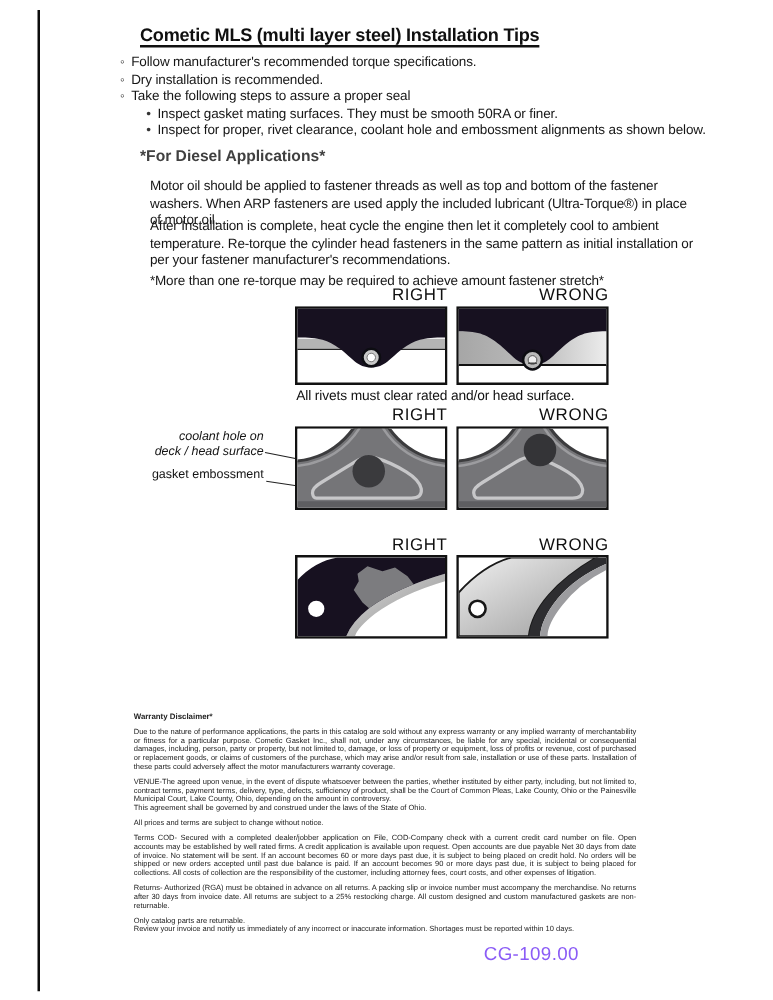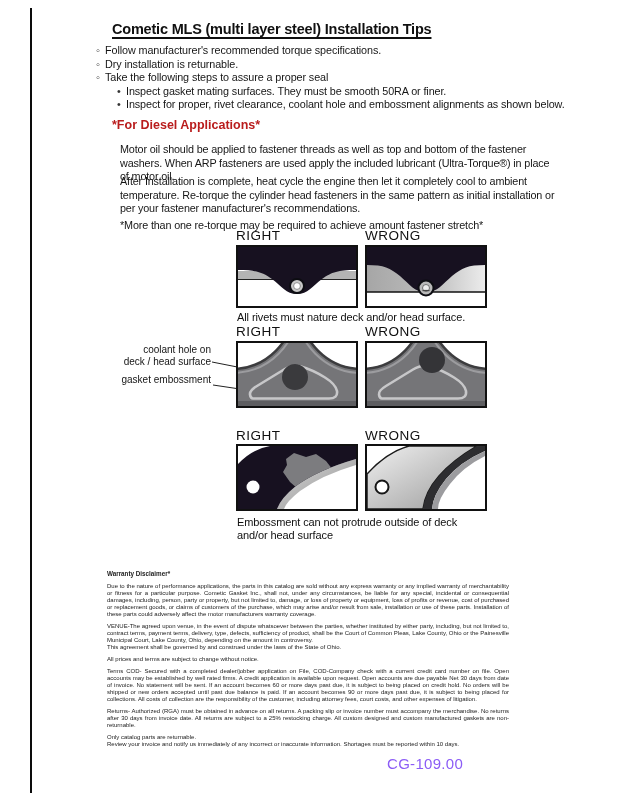--- a/index.html
+++ b/index.html
@@ -6,34 +6,34 @@
   .page{position:relative;width:618px;height:796px;background:#fff;overflow:hidden;
         font-family:"Liberation Sans",sans-serif;color:#161616;}
   .edge-rule{position:absolute;left:30px;top:8px;width:2px;height:785px;background:#0c0c0c;}
   .title{position:absolute;left:112px;top:21px;margin:0;font-size:14.5px;font-weight:bold;
          letter-spacing:-0.2px;text-decoration:underline;text-decoration-thickness:1.5px;
          text-underline-offset:3px;color:#101010;}
   .bullets{position:absolute;left:96px;top:44px;font-size:10.8px;letter-spacing:-0.1px;}
   .brow{display:flex;line-height:13.6px;}
   .brow.sub{margin-left:21px;}
   .mark{width:9px;flex:0 0 9px;color:#333;}
-  .diesel-h{position:absolute;left:112px;top:118px;margin:0;font-size:12.5px;font-weight:bold;color:#b91c1c;}
+  .diesel-h{position:absolute;left:112px;top:118px;margin:0;font-size:12.5px;font-weight:bold;color:#404040;}
   .para{position:absolute;left:112px;width:440px;margin:8px;font-size:10.8px;line-height:13.5px;letter-spacing:-0.15px;}
   .p1{top:135px;} .p2{top:167px;} .pnote{top:211px;}
-  .dlabel{position:absolute;width:122px;text-align:left;font-size:13.5px;letter-spacing:0.5px;color:#101010;}
+  .dlabel{position:absolute;width:122px;text-align:right;font-size:13.5px;letter-spacing:0.5px;color:#101010;}
   .box{position:absolute;display:block;}
   .r1l{left:236px;top:245px;} .r1r{left:365px;top:245px;}
   .r2l{left:236px;top:341px;} .r2r{left:365px;top:341px;}
   .r3l{left:236px;top:444px;} .r3r{left:365px;top:444px;}
   .caption{position:absolute;font-size:11px;color:#101010;letter-spacing:-0.1px;}
   .cap1{left:237px;top:311px;} .cap2{left:251px;top:411px;}
   .cap3{left:237px;top:516px;line-height:13px;}
   .preline{white-space:pre-line;}
   .ann{position:absolute;left:105px;width:106px;text-align:right;font-size:10px;line-height:11.5px;color:#141414;}
-  .annA{top:344px;} .annB{top:374px;}
+  .annA{top:344px;font-style:italic;} .annB{top:374px;}
   .pointer{position:absolute;left:211px;top:357px;}
   .disclaimer{position:absolute;left:107px;top:570px;width:402px;font-size:6px;line-height:7px;
               text-align:justify;color:#222;letter-spacing:0;}
   .disclaimer .dh{font-size:6.3px;font-weight:bold;margin:0 0 6px 0;text-align:left;}
   .disclaimer p{margin:0 0 5px 0;}
   .disclaimer p.tight{margin-bottom:0;}
   .footer-code{position:absolute;left:387px;top:755px;font-size:15px;letter-spacing:0.3px;color:#8b5cf6;}
 </style>
 </head>
 <body>
@@ -44,21 +44,21 @@
 
   <h1 class="title">Cometic MLS (multi layer steel) Installation Tips</h1>
 
   <div class="bullets">
     <div class="brow">
       <span class="mark">◦</span>
       <span>Follow manufacturer's recommended torque specifications.</span>
     </div>
     <div class="brow">
       <span class="mark">◦</span>
-      <span>Dry installation is returnable.</span>
+      <span>Dry installation is recommended.</span>
     </div>
     <div class="brow">
       <span class="mark">◦</span>
       <span>Take the following steps to assure a proper seal</span>
     </div>
     <div class="brow sub">
       <span class="mark">•</span>
       <span>Inspect gasket mating surfaces.  They must be smooth 50RA or finer.</span>
     </div>
     <div class="brow sub">
@@ -92,21 +92,21 @@
       </linearGradient>
     </defs>
     <rect x="1" y="1" width="120" height="61" fill="#ffffff" stroke="#111" stroke-width="2"></rect>
     <rect x="2" y="20" width="118" height="27" fill="url(#gA)"></rect>
     <line x1="2" y1="47" x2="120" y2="47" stroke="#111" stroke-width="1.5"></line>
     <path d="M2,2 H120 V20 C103,20 97,23 87,31 C77,39.5 73,47 61,47 C49,47 45,39.5 35,31 C25,23 19,20 2,20 Z" fill="#171120"></path>
     <circle cx="61" cy="43" r="7.5" fill="#b9b9b9" stroke="#0d0d12" stroke-width="2"></circle>
     <circle cx="61" cy="43" r="3.5" fill="#ededed" stroke="#555" stroke-width="0.8"></circle>
     <line x1="57.5" y1="45.5" x2="64.5" y2="45.5" stroke="#444" stroke-width="1.2"></line>
   </svg>
-  <div class="caption cap1">All rivets must nature deck and/or head surface.</div>
+  <div class="caption cap1">All rivets must clear rated and/or head surface.</div>
 
   <div class="dlabel" style="left:236px;top:324px;">RIGHT</div>
   <div class="dlabel" style="left:365px;top:324px;">WRONG</div>
 
   <div class="ann annA preline">coolant hole on
 deck / head surface</div>
   <div class="ann annB">gasket embossment</div>
   <svg class="pointer" width="92" height="40" viewBox="0 0 92 40">
     <line x1="1" y1="5" x2="82" y2="21" stroke="#222" stroke-width="1"></line>
     <line x1="2" y1="28" x2="49" y2="35" stroke="#222" stroke-width="1"></line>
@@ -186,22 +186,20 @@
       </linearGradient>
     </defs>
     <rect x="1" y="1" width="120" height="65" fill="#ffffff" stroke="#111" stroke-width="2"></rect>
     <g clip-path="url(#cpD)">
       <path d="M2,30 Q22,8 44,2 L112,2 Q88,16 74,32 Q60,48 58,65 L2,65 Z" fill="url(#gC)" stroke="#1a1a1a" stroke-width="1.5"></path>
       <path d="M58,65 Q60,48 74,32 Q88,16 112,2 L120,2 V7 Q95,18 81,35 Q68,51 67,65 Z" fill="#2d2d30"></path>
       <path d="M67,65 Q68,51 81,35 Q95,18 120,7 V12 Q98,23 85,40 Q73,55 73,65 Z" fill="#9c9c9f"></path>
       <circle cx="17" cy="43" r="6.5" fill="#ffffff" stroke="#161616" stroke-width="2"></circle>
     </g>
   </svg>
-  <div class="caption cap3 preline">Embossment can not protrude outside of deck
-and/or head surface</div>
 
   <div class="disclaimer">
     <p class="dh">Warranty Disclaimer*</p>
     <p>Due to the nature of performance applications, the parts in this catalog are sold without any express warranty or any implied warranty of merchantability or fitness for a particular purpose.  Cometic Gasket Inc., shall not, under any circumstances, be liable for any special, incidental or consequential damages, including, person, party or property, but not limited to, damage, or loss of property or equipment, loss of profits or revenue, cost of purchased or replacement goods, or claims of customers of the purchase, which may arise and/or result from sale, installation or use of these parts.  Installation of these parts could adversely affect the motor manufacturers warranty coverage.</p>
     <p class="tight">VENUE-The agreed upon venue, in the event of dispute whatsoever between the parties, whether instituted by either party, including, but not limited to, contract terms, payment terms, delivery, type, defects, sufficiency of product, shall be the Court of Common Pleas, Lake County, Ohio or the Painesville Municipal Court, Lake County, Ohio, depending on the amount in controversy.</p>
     <p>This agreement shall be governed by and construed under the laws of the State of Ohio.</p>
     <p>All prices and terms are subject to change without notice.</p>
     <p>Terms COD- Secured with a completed dealer/jobber application on File, COD-Company check with a current credit card number on file.  Open accounts may be established by well rated firms.  A credit application is available upon request.  Open accounts are due payable Net 30 days from date of invoice.  No statement will be sent.  If an account becomes 60 or more days past due, it is subject to being placed on credit hold.  No orders will be shipped or new orders accepted until past due balance is paid.  If an account becomes 90 or more days past due, it is subject to being placed for collections.  All costs of collection are the responsibility of the customer, including attorney fees, court costs, and other expenses of litigation.</p>
     <p>Returns- Authorized (RGA) must be obtained in advance on all returns.  A packing slip or invoice number must accompany the merchandise.  No returns after 30 days from invoice date.  All returns are subject to a 25% restocking charge.  All custom designed and custom manufactured gaskets are non-returnable.</p>
     <p class="tight">Only catalog parts are returnable.</p>

